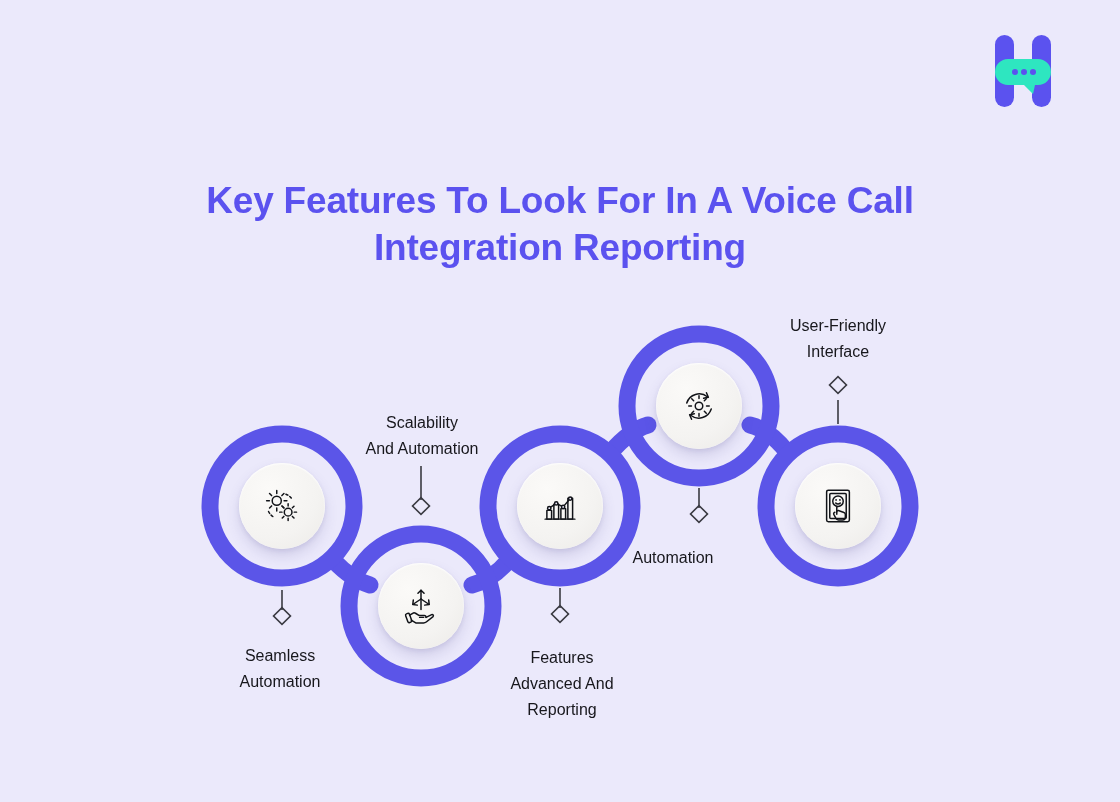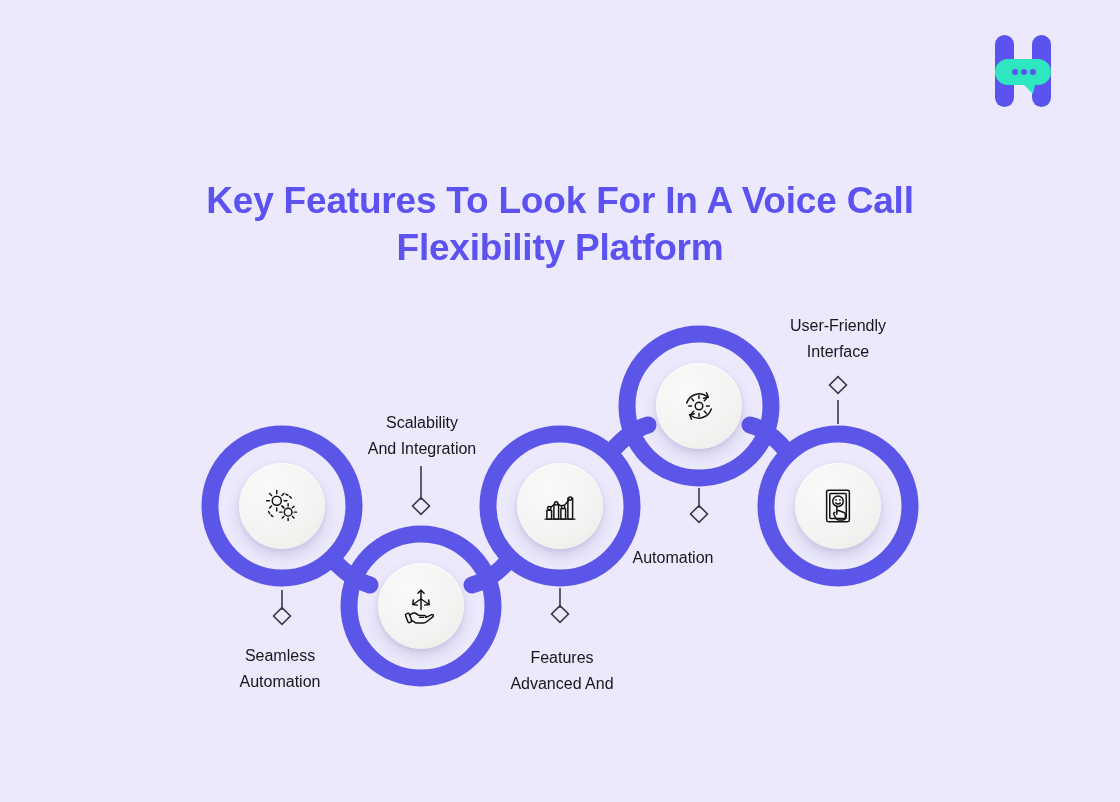--- a/index.html
+++ b/index.html
@@ -101,21 +101,21 @@
         <path d="M15 26 h30 a13 13 0 0 1 0 26 h-3 l-2 9 -9 -9 h-16 a13 13 0 0 1 0 -26 z" fill="#2ee6c0"></path>
         <circle cx="22" cy="39" r="3" fill="#5b52ef"></circle>
         <circle cx="31" cy="39" r="3" fill="#5b52ef"></circle>
         <circle cx="40" cy="39" r="3" fill="#5b52ef"></circle>
       </g>
     </svg>
   </div>
 
   <h1 id="title">
     <span class="ln">Key Features To Look For In A Voice Call</span>
-    <span class="ln">Flexibility Platform</span>
+    <span class="ln">Integration Reporting</span>
   </h1>
 
   <svg id="chain" viewBox="0 0 1120 802" xmlns="http://www.w3.org/2000/svg">
 
     <g fill="none" stroke="#5b55e8" stroke-width="17" stroke-linecap="round">
       <path d="M333 560 Q352 580 370 585"></path>
       <path d="M472 585 Q492 580 509 560"></path>
       <path d="M611 452 Q630 430 648 425"></path>
       <path d="M750 425 Q770 430 787 452"></path>
     </g>
@@ -212,26 +212,27 @@
     </svg>
   </div>
 
   <div class="label" style="left:280px; top:643px;">
     <span class="ln">Seamless</span>
     <span class="ln">Automation</span>
   </div>
 
   <div class="label" style="left:422px; top:410px;">
     <span class="ln">Scalability</span>
-    <span class="ln">And Integration</span>
+    <span class="ln">And Automation</span>
   </div>
 
   <div class="label" style="left:562px; top:645px;">
     <span class="ln">Features</span>
     <span class="ln">Advanced And</span>
+    <span class="ln">Reporting</span>
   </div>
 
   <div class="label" style="left:673px; top:545px;">
     <span class="ln">Automation</span>
   </div>
 
   <div class="label" style="left:838px; top:313px;">
     <span class="ln">User-Friendly</span>
     <span class="ln">Interface</span>
   </div>

